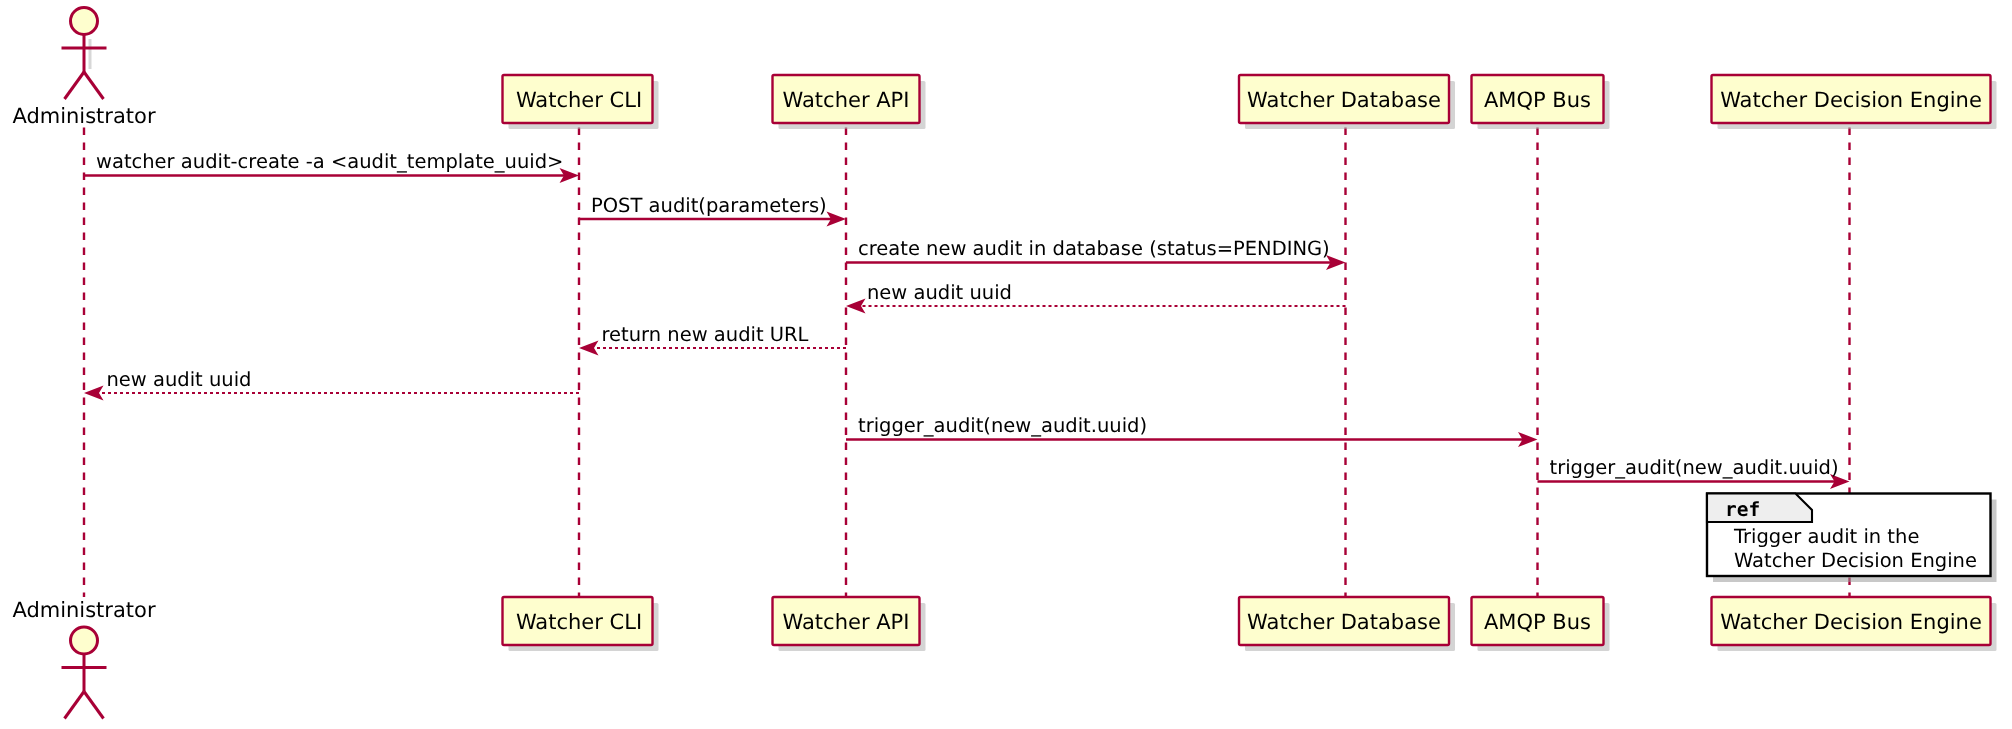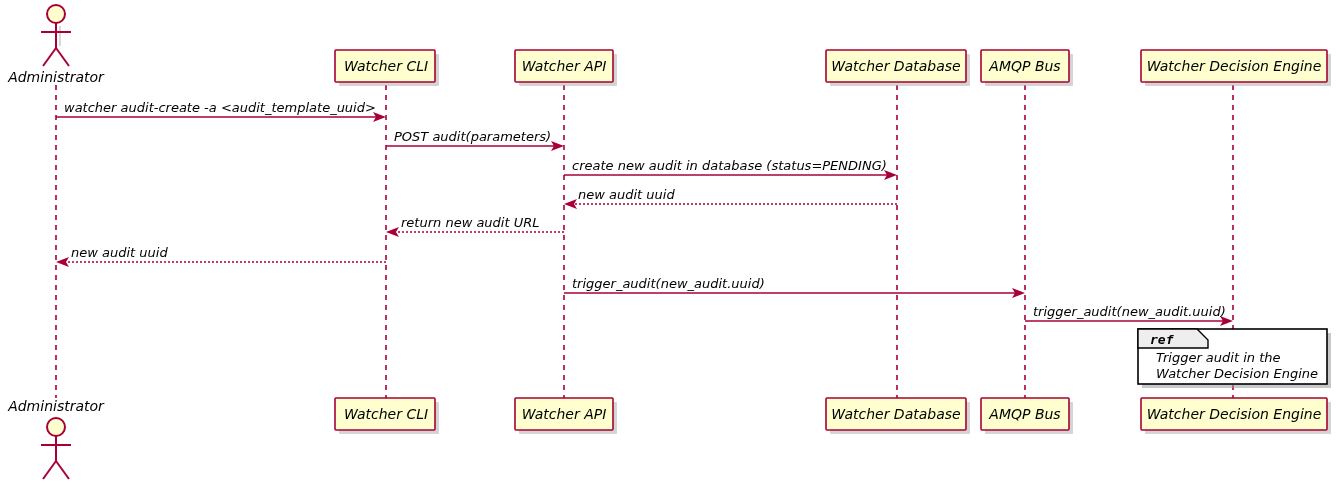--- a/index.html
+++ b/index.html
@@ -9,21 +9,20 @@
   }
   body {
     font-family: "DejaVu Sans", sans-serif;
   }
   #diagram-root {
     position: relative;
     width: 1341px;
     height: 486px;
     overflow: hidden;
     background: #FFFFFF;
-    font-style: italic;
   }
   .svg-layer {
     position: absolute;
     top: 0;
     left: 0;
     width: 1341px;
     height: 486px;
   }
   .msg-text {
     font-size: 13px;

